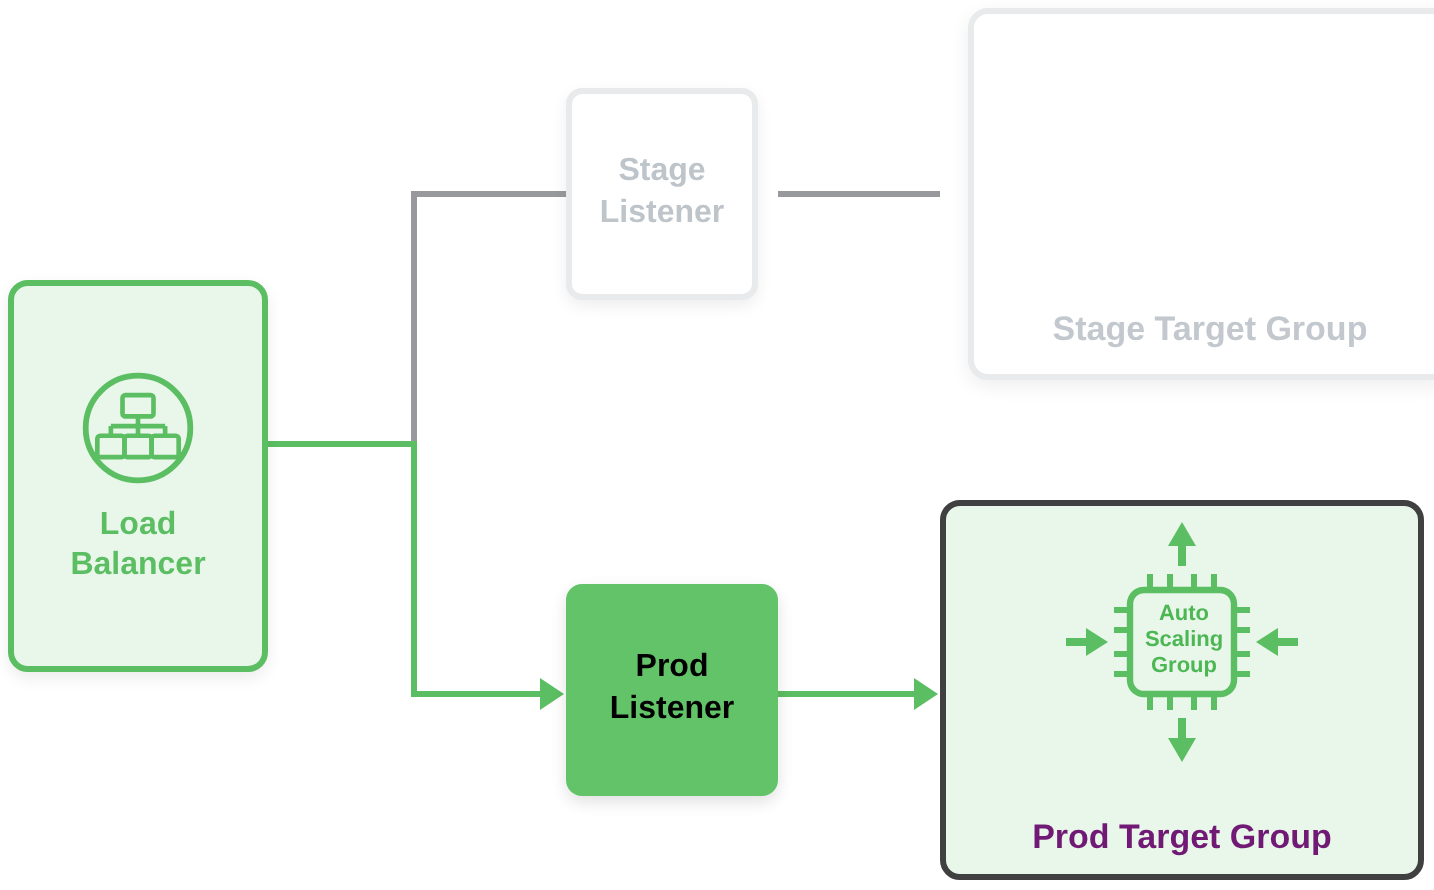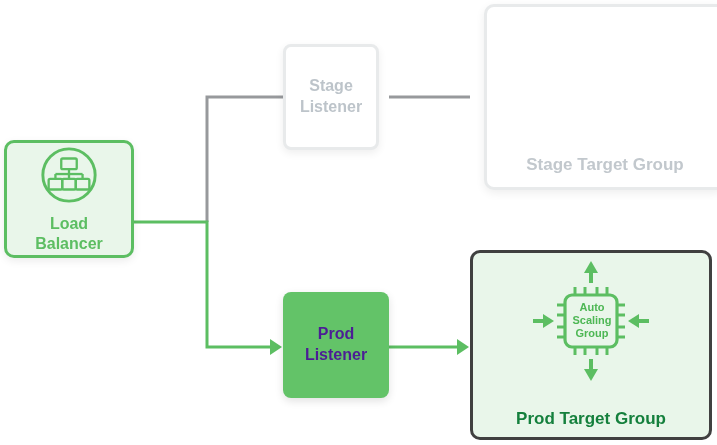--- a/index.html
+++ b/index.html
@@ -18,21 +18,21 @@
     box-sizing: border-box;
     display: flex;
     flex-direction: column;
     align-items: center;
     justify-content: center;
     text-align: center;
   }
 
   
   .lb {
-    left: 4px; top: 140px; width: 130px; height: 118px;
+    left: 4px; top: 140px; width: 130px; height: 196px;
     background: #e9f6ea;
     border: 3px solid #5cbe62;
     border-radius: 10px;
     box-shadow: 0 3px 8px rgba(0,0,0,0.08);
     gap: 8px;
   }
   .lb-label {
     color: #5cbe62;
     font-size: 16px;
     font-weight: 700;
@@ -57,21 +57,21 @@
   }
 
   
   .prod-listener {
     left: 283px; top: 292px; width: 106px; height: 106px;
     background: #63c368;
     border-radius: 8px;
     box-shadow: 0 3px 8px rgba(0,0,0,0.12);
   }
   .prod-listener .node-label {
-    color: #4c1d95;
+    color: #000000;
     font-size: 16px;
     font-weight: 700;
     line-height: 1.3;
     padding: 0 14px;
   }
 
   
   .stage-tg {
     left: 470px; top: 4px; width: 242px; height: 186px;
     background: #ffffff;
@@ -90,21 +90,21 @@
 
   
   .prod-tg {
     left: 470px; top: 250px; width: 242px; height: 190px;
     background: #e9f6ea;
     border: 3px solid #404040;
     border-radius: 10px;
     justify-content: flex-end;
   }
   .prod-tg .node-label {
-    color: #15803d;
+    color: #701a75;
     font-size: 17px;
     font-weight: 700;
     padding-bottom: 8px;
   }
 
   .asg-wrap {
     position: absolute;
     left: 50%; top: 6px;
     transform: translateX(-50%);
     width: 120px; height: 124px;

